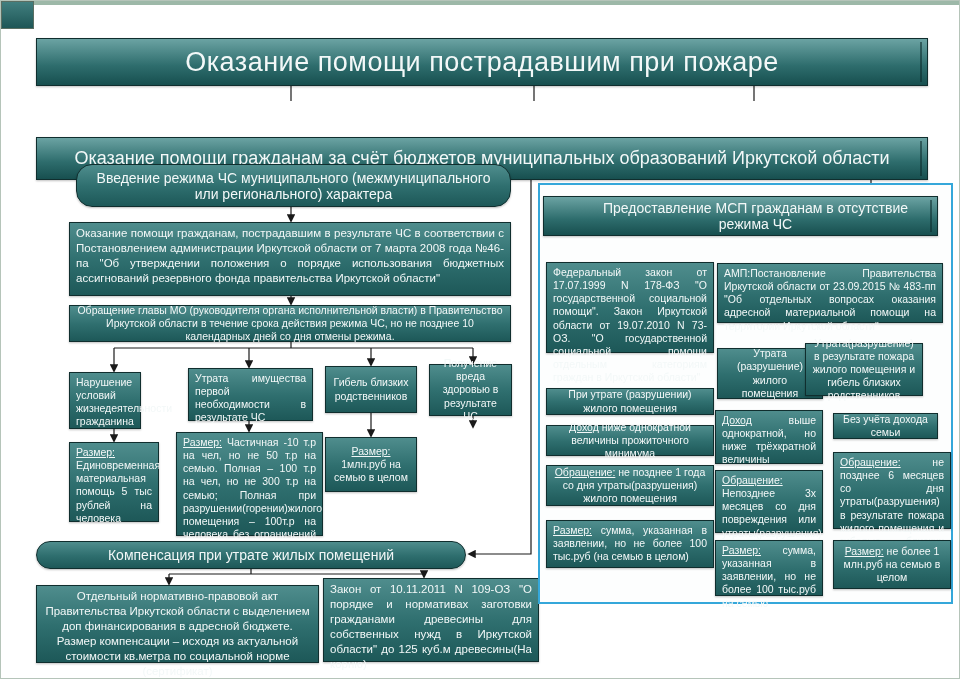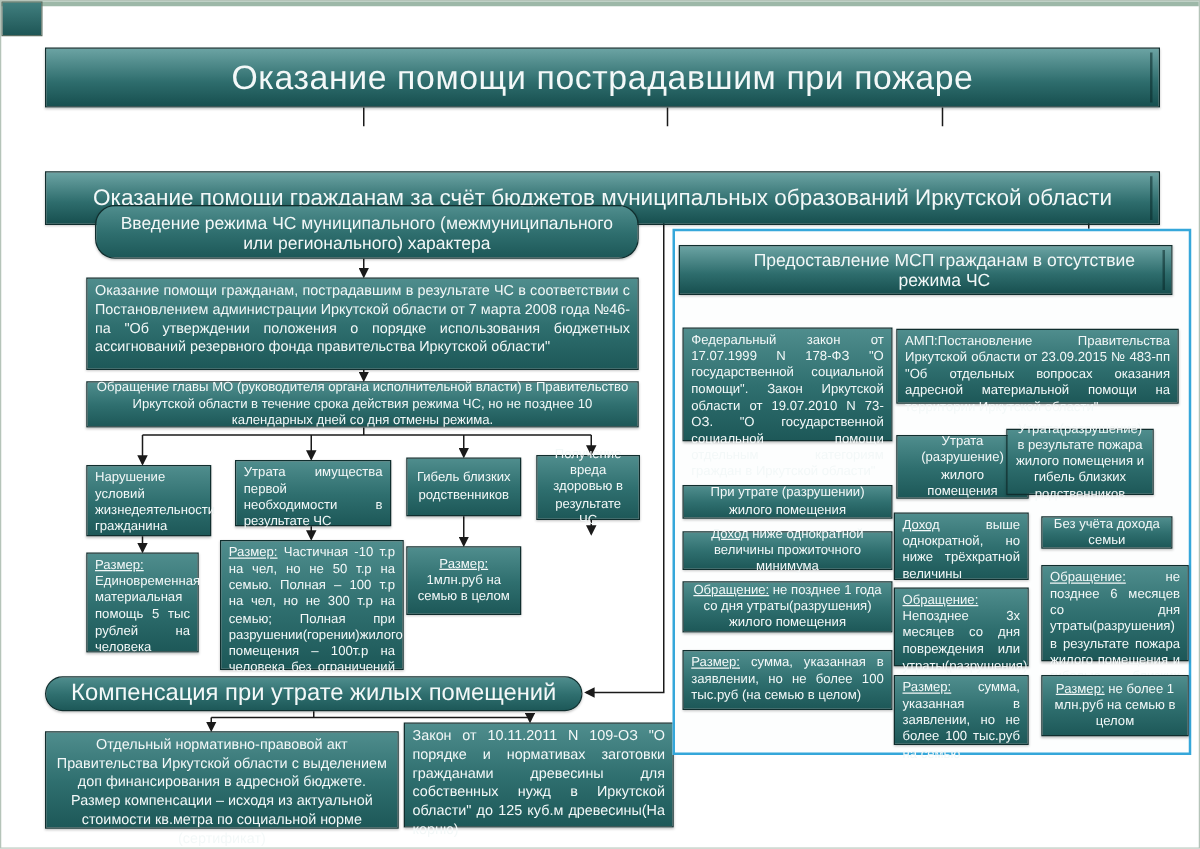--- a/index.html
+++ b/index.html
@@ -20,21 +20,21 @@
   }
   .bar{background:linear-gradient(180deg,#6ba3a3 0%,#2e6d6d 58%,#174f4f 100%);}
   .bar::after{content:"";position:absolute;right:5px;top:3px;bottom:3px;width:2px;background:rgba(10,40,40,.55);}
   .title{font-size:27px;letter-spacing:.5px;}
   .subtitle{font-size:18px;margin-top:36px;}
   .mid{font-size:14px;text-align:center;}
   .para{font-size:11.5px;text-align:justify;align-items:flex-start;line-height:1.3;}
   .cen{text-align:center;}
   .jus{text-align:justify;align-items:flex-start;}
   .small{font-size:10.5px;line-height:1.25;}
-  .comp{font-size:19px;border-radius:14px;}
+  .comp{font-size:14px;border-radius:14px;}
   .ptitle{font-size:14px;}
   .u{text-decoration:underline;}
   .txt{width:100%;}
   #panel{position:absolute;left:537px;top:182px;width:415px;height:421px;
     border:2px solid #35a7da;background:#fdfefe;box-sizing:border-box;}
   svg#wires{position:absolute;left:0;top:0;pointer-events:none;}
 </style>
 </head>
 <body>
 
@@ -102,21 +102,21 @@
   <div class="tbox mid" style="left:75px;top:163px;width:435px;height:43px;border-radius:16px;">
     <div class="txt">Введение режима ЧС муниципального (межмуниципального или регионального) характера</div>
   </div>
   <div class="tbox para" style="left:68px;top:221px;width:442px;height:74px;">
     <div class="txt">Оказание помощи гражданам, пострадавшим в результате ЧС в соответствии с Постановлением администрации Иркутской области от 7 марта 2008 года №46-па "Об утверждении положения о порядке использования бюджетных ассигнований резервного фонда правительства Иркутской области"</div>
   </div>
   <div class="tbox small cen" style="left:68px;top:304px;width:442px;height:37px;">
     <div class="txt">Обращение главы МО (руководителя органа исполнительной власти) в Правительство Иркутской области в течение срока действия режима ЧС, но не позднее 10 календарных дней со дня отмены режима.</div>
   </div>
 
-  <div class="tbox small jus" style="left:68px;top:371px;width:100px;height:57px;">
+  <div class="tbox small jus" style="left:68px;top:371px;width:72px;height:57px;">
     <div class="txt">Нарушение условий жизнедеятельности гражданина</div>
   </div>
   <div class="tbox small jus" style="left:187px;top:367px;width:125px;height:53px;">
     <div class="txt">Утрата имущества первой необходимости в результате ЧС</div>
   </div>
   <div class="tbox small cen" style="left:324px;top:365px;width:92px;height:47px;">
     <div class="txt">Гибель близких родственников</div>
   </div>
   <div class="tbox small cen" style="left:428px;top:363px;width:83px;height:52px;">
     <div class="txt">Получение вреда здоровью в результате ЧС</div>

